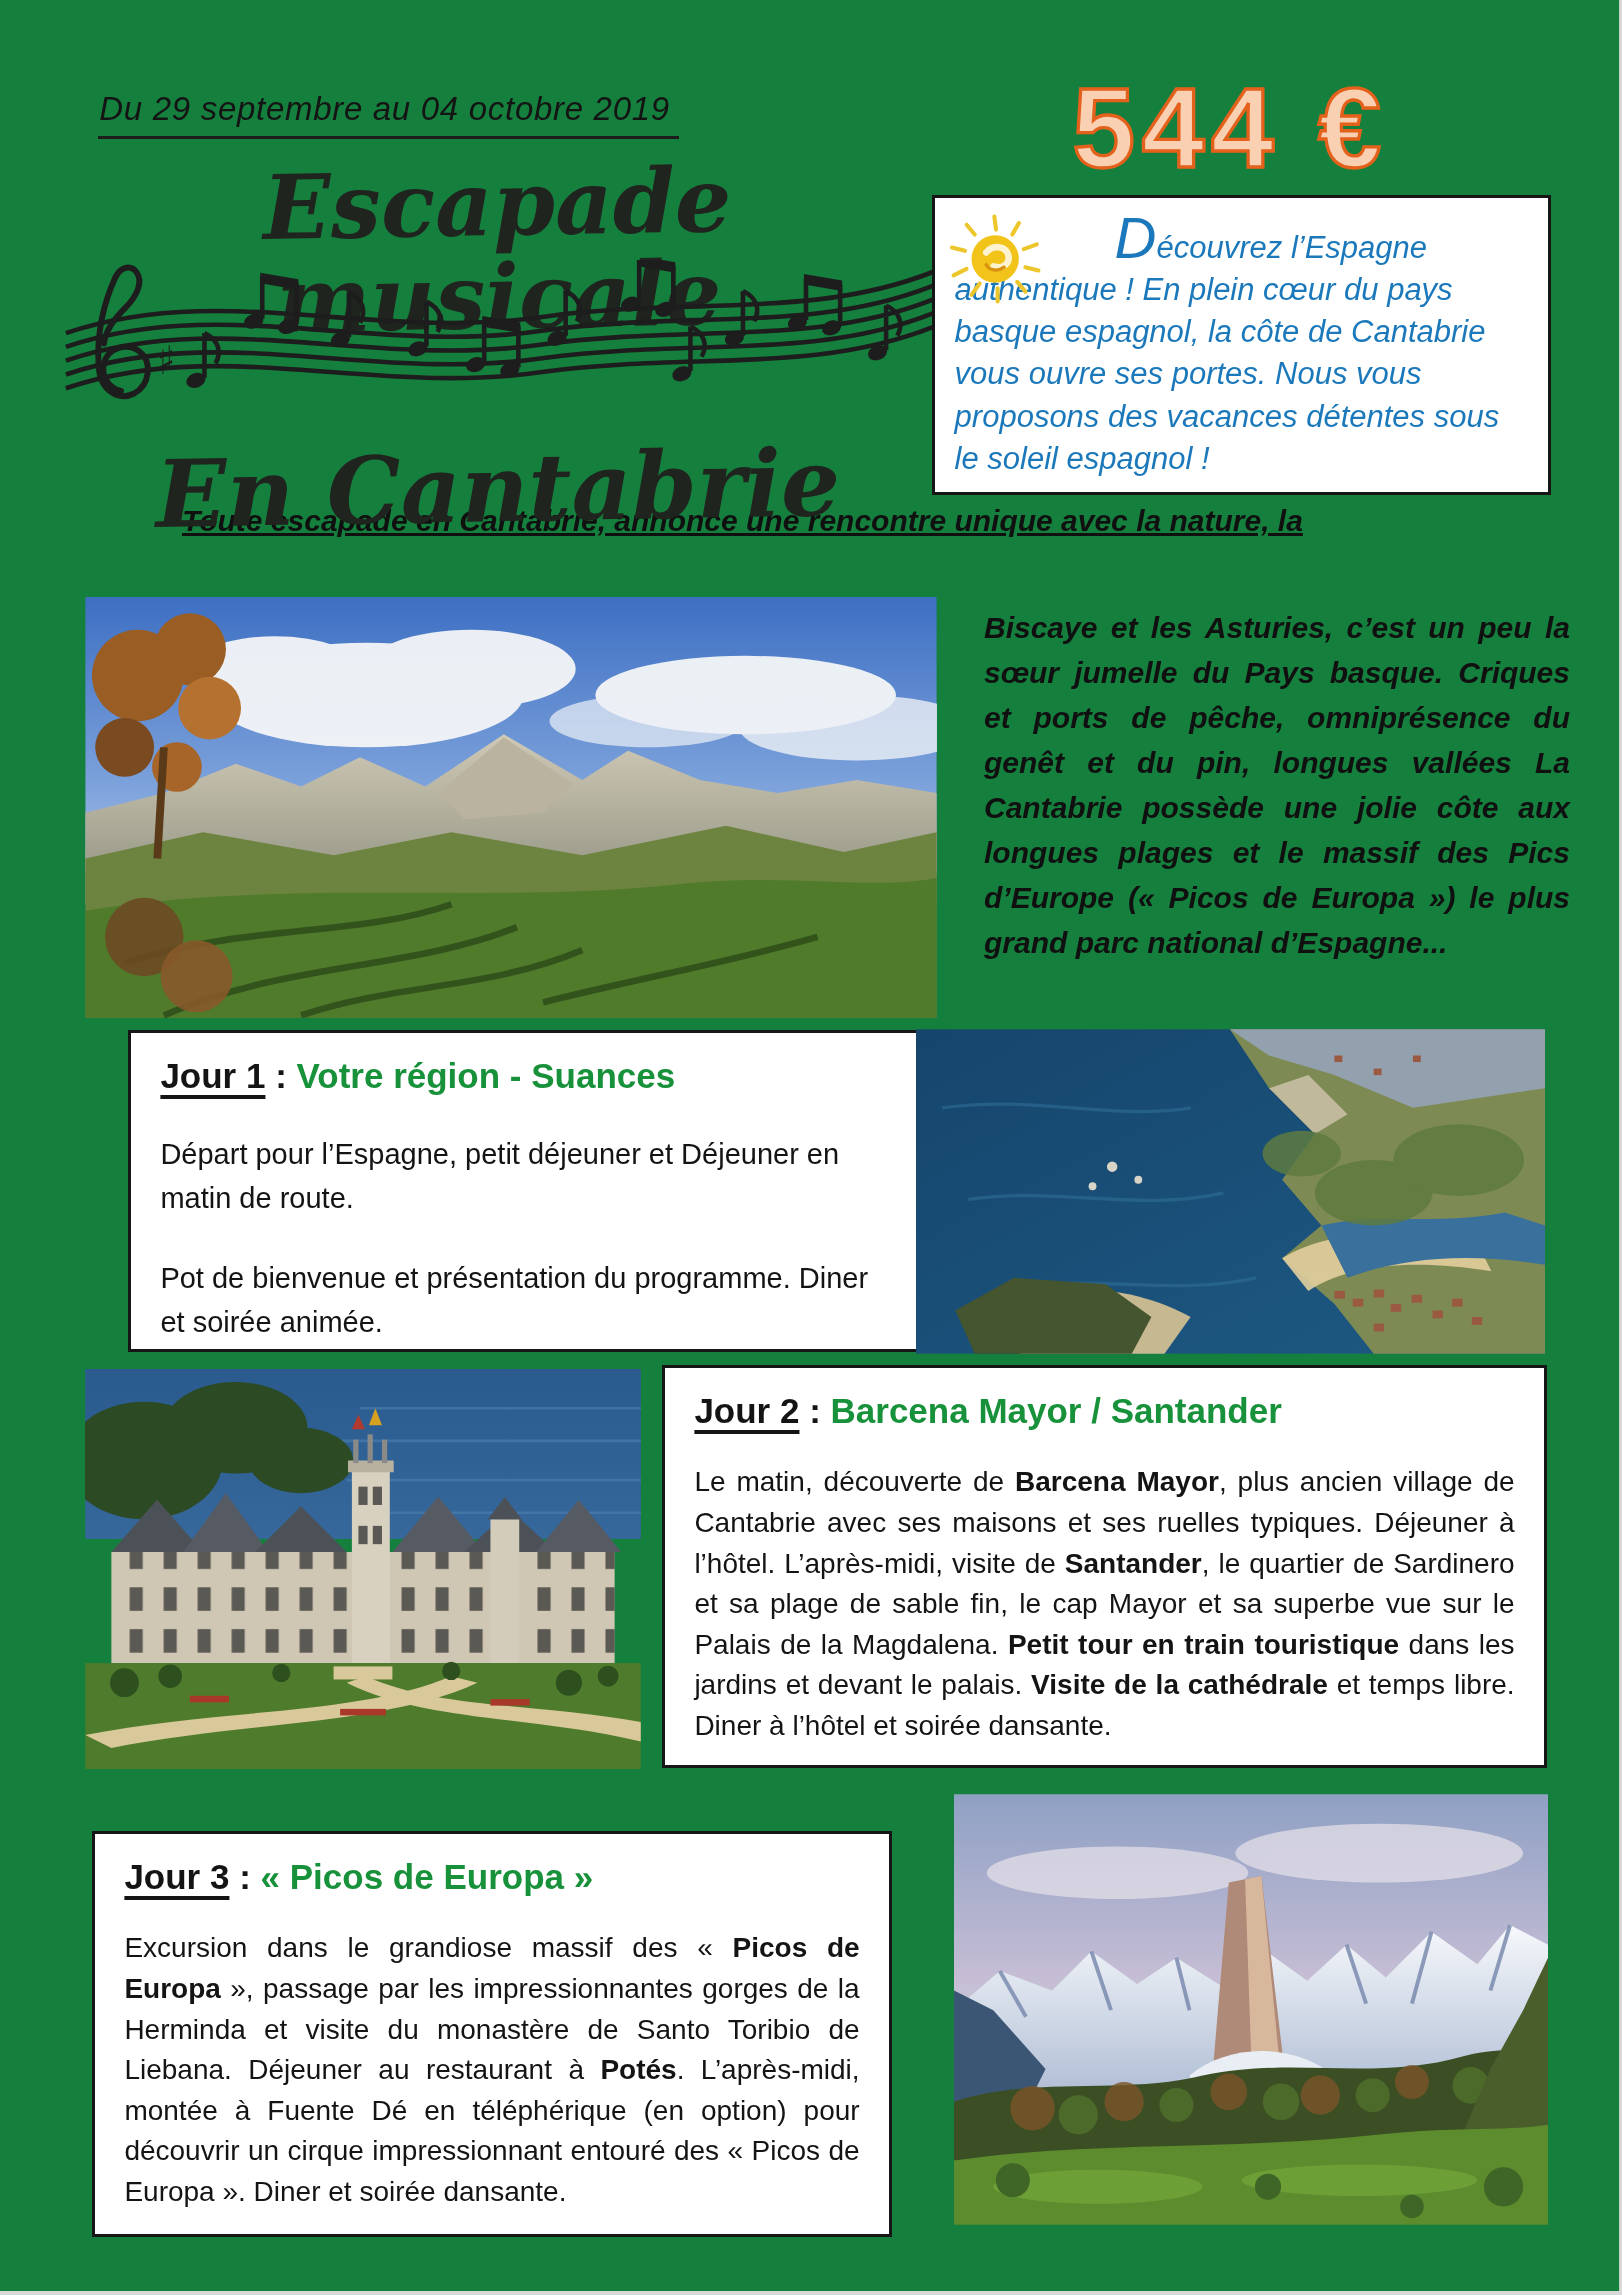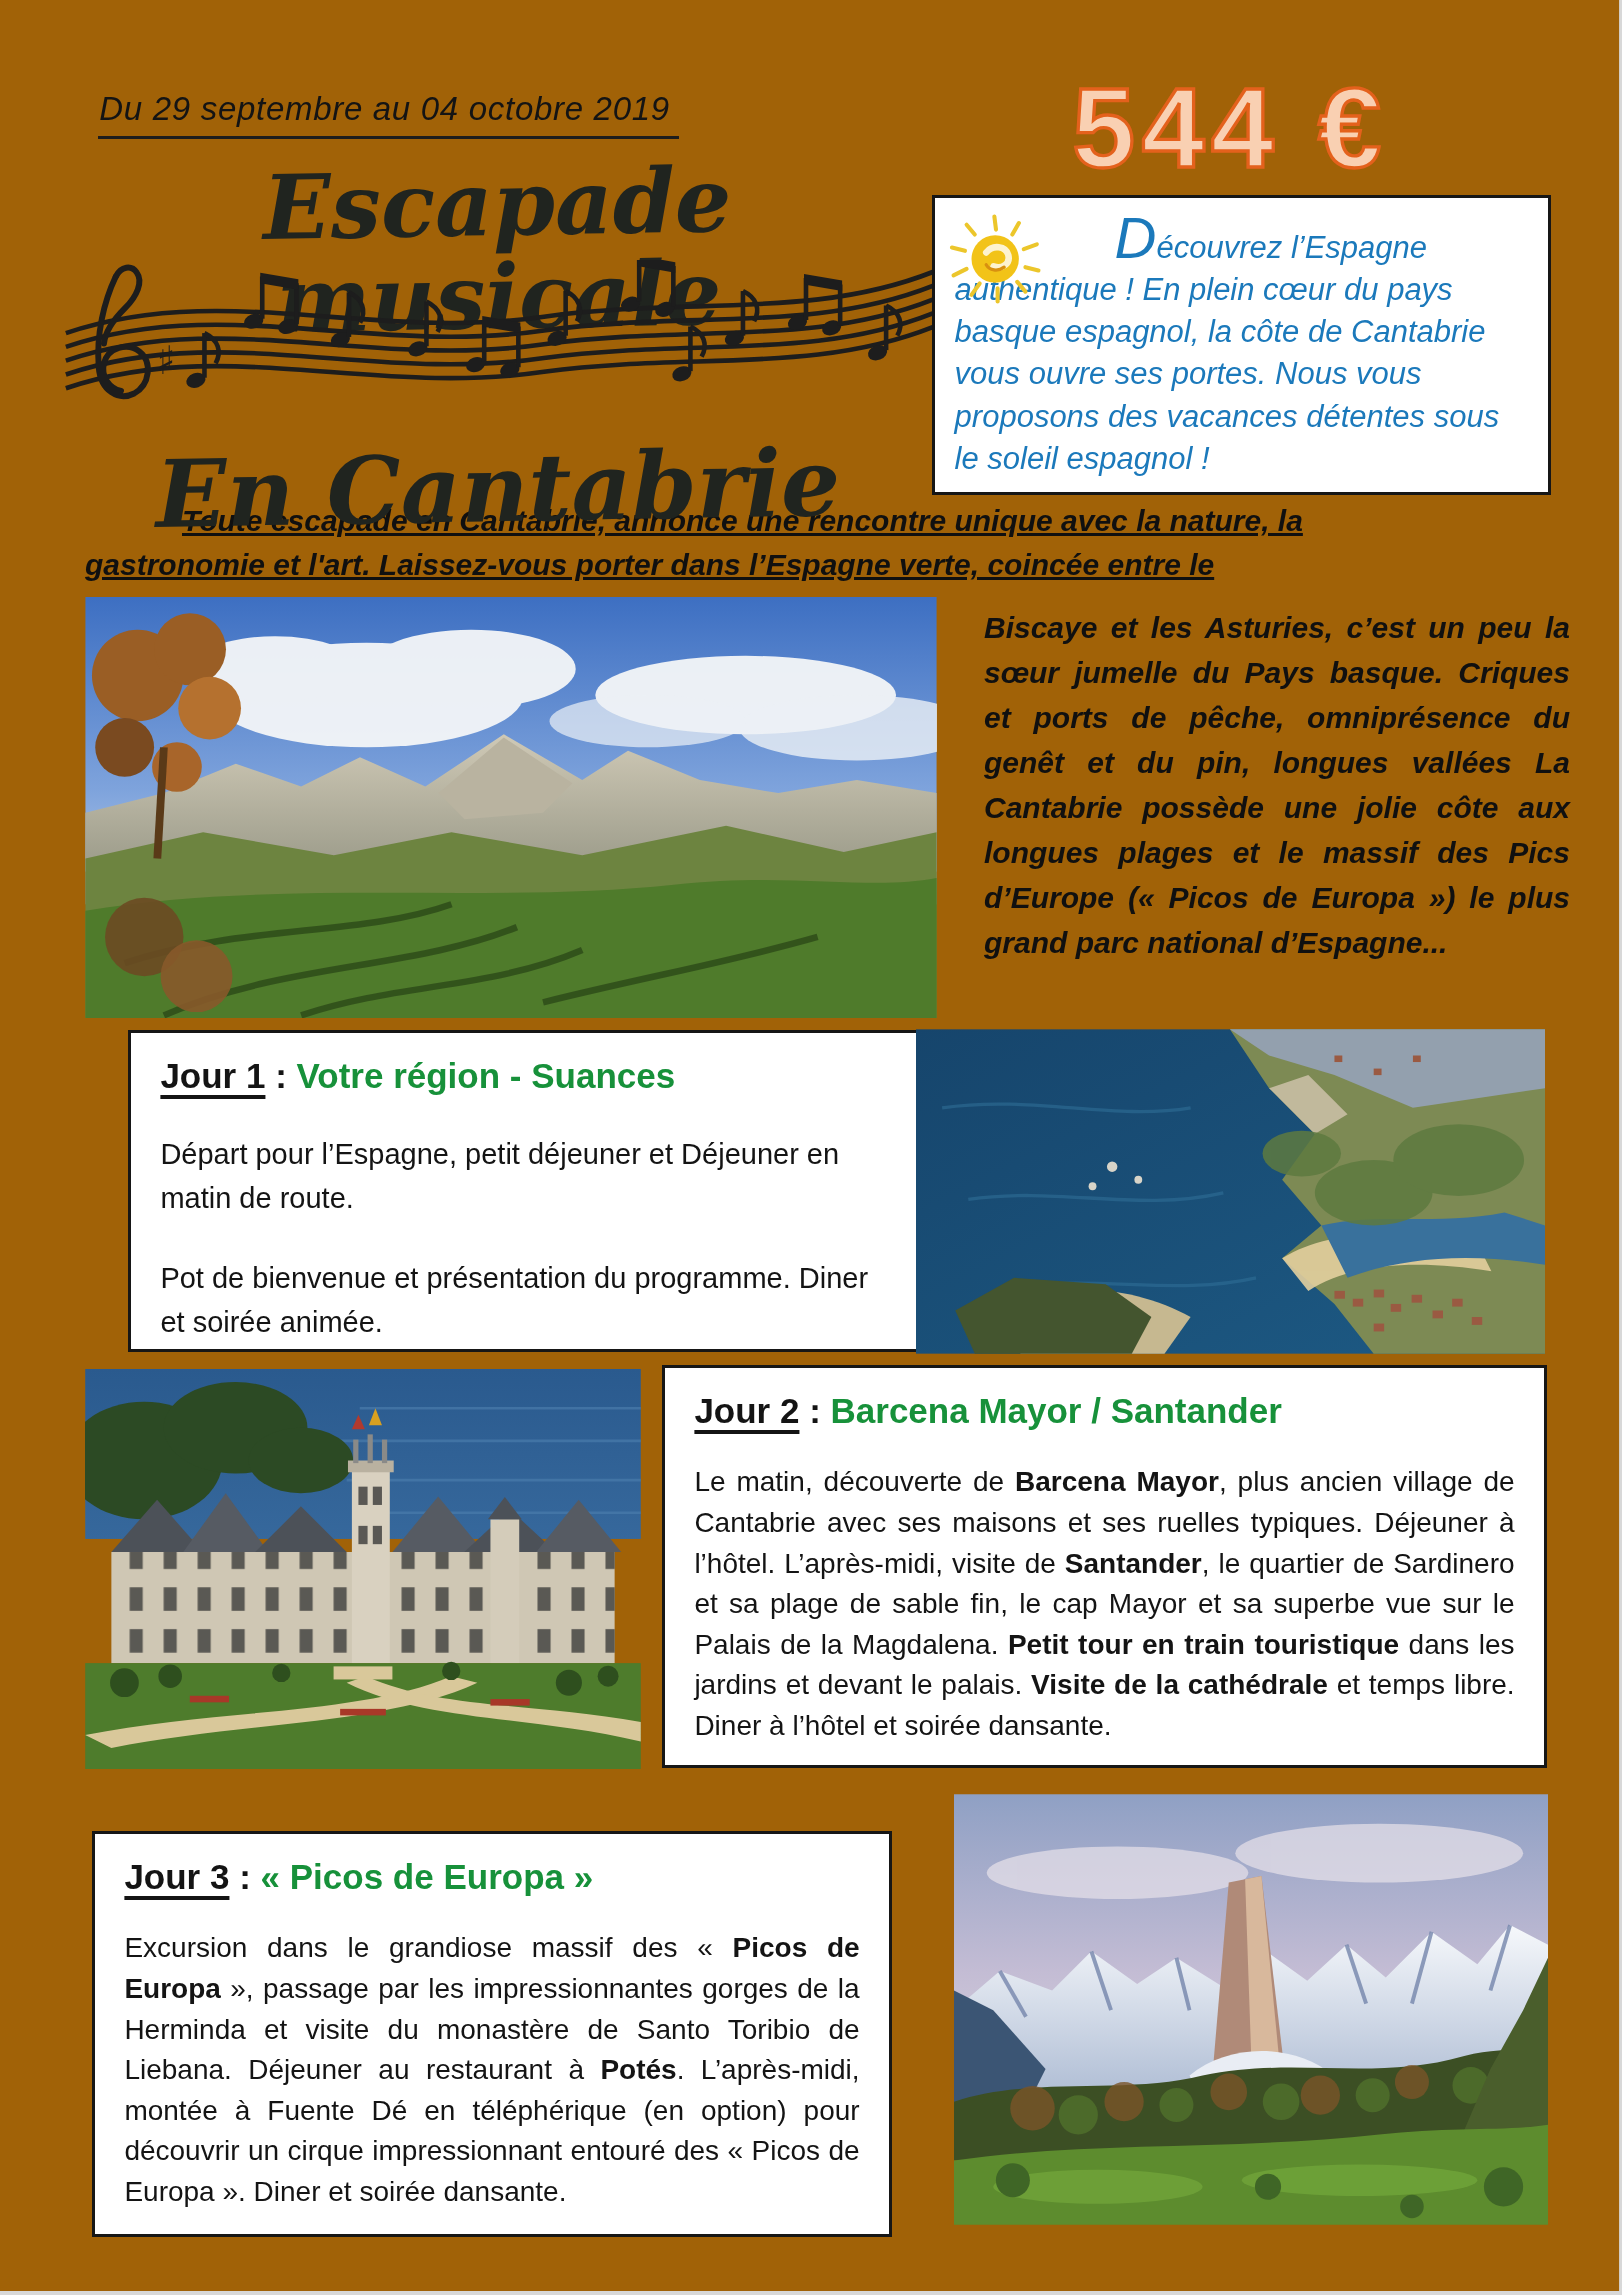--- a/index.html
+++ b/index.html
@@ -1,17 +1,17 @@
 <!DOCTYPE html>
 <html style="--c-green: #17913a; --c-blue: #1b79bb; --c-price_fill: #f9d0b2; --c-price_outline: #e4611c; --c-sun_yellow: #f2c318;font-size:10.5px"><head>
 <meta charset="utf-8">
 <style>
   html,body{margin:0;padding:0;background:#e8e8e8;}
   .page{
-    position:relative; width:1623px; height:2295px; background:#a16207;
+    position:relative; width:1623px; height:2295px; background:#15803d;
     font-family:"Liberation Sans", sans-serif; color:#161616; overflow:hidden;
     box-shadow:inset -3.9px -3.9px 0 #d8d8d8;
   }
   
   .date{
     position:absolute; left:98px; top:90px;
     font-size:33px; font-style:italic; letter-spacing:0.7px; color:#141414;
     border-bottom:3.9px solid #1d1d1d; padding:0 9.2px 7.9px 1.3px;
   }
   .price{
@@ -136,21 +136,21 @@
         <line x1="6" y1="46" x2="22" y2="50"></line>
           <line x1="24" y1="18" x2="34" y2="30"></line>
       </g>
       <circle cx="59" cy="60" r="29" fill="#f2c318"></circle>
       <path d="M48 52 c8 -10 24 -8 27 3 c3 11 -8 18 -18 14" stroke="#fdf3cf" stroke-width="8" fill="none" stroke-linecap="round"></path>
       <path d="M70 70 c-8 6 -18 4 -22 -3" stroke="#d89010" stroke-width="4" fill="none" stroke-linecap="round"></path>
     </svg>
     <p><span class="dcap">D</span><span>écouvrez l’Espagne authentique ! En plein cœur du pays basque espagnol, la côte de Cantabrie vous ouvre ses portes. Nous vous proposons des vacances détentes sous le soleil espagnol !</span></p>
   </div>
 
-  <p class="intro1"><span>Toute escapade en Cantabrie, annonce une rencontre unique avec la nature, la</span><br><span>gastronomie et l'art. Laissez-vous porter dans l’Espagne verte, coincée entre le</span></p>
+  <p class="intro1"><span>Toute escapade en Cantabrie, annonce une rencontre unique avec la nature, la</span><br></p>
 
   <svg class="photo" style="left:85px; top:597px;" width="852" height="421" viewBox="0 0 1302 644">
     <defs>
       <linearGradient id="skyA" x1="0" y1="0" x2="0" y2="1">
         <stop offset="0" stop-color="#3d6fc2"></stop>
           <stop offset="0.7" stop-color="#7ea3dc"></stop>
           <stop offset="1" stop-color="#a9c2e6"></stop>
       </linearGradient>
       <linearGradient id="rockA" x1="0" y1="0" x2="0" y2="1">
         <stop offset="0" stop-color="#cfc9b6"></stop>

